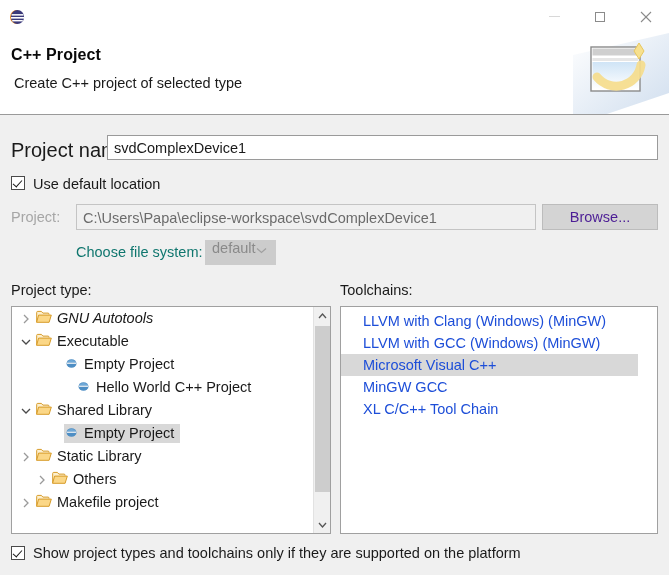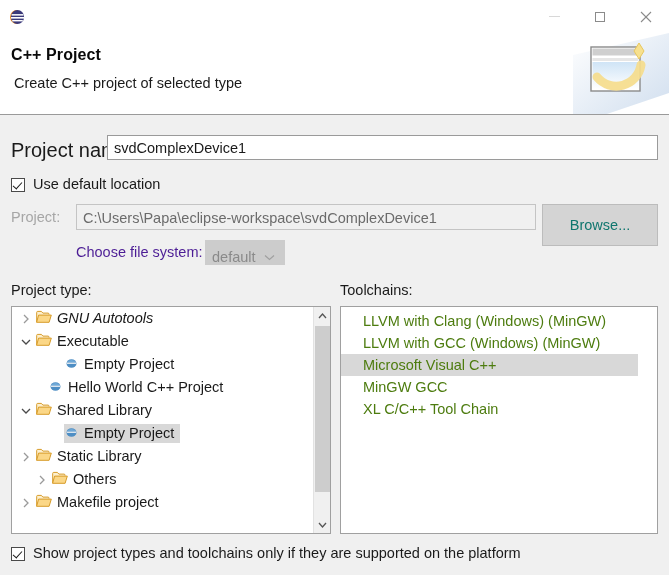--- a/index.html
+++ b/index.html
@@ -128,21 +128,21 @@
     font-size: 14.5px;
     color: #1a1a1a;
     padding: 0 0 0 6px;
     outline: none;
   }
 
   .row-usedefault {
     position: absolute;
     left: 11px; top: 60px;
     display: flex;
-    align-items: flex-end;
+    align-items: flex-start;
   }
   .cbx {
     width: 14px;
     height: 14px;
     border: 1px solid #4a4a4a;
     background: #ffffff;
     box-sizing: border-box;
     position: relative;
     flex: 0 0 auto;
   }
@@ -185,52 +185,52 @@
     font-family: "Liberation Sans", sans-serif;
     font-size: 14.5px;
     color: #6b6b6b;
     padding: 2px 0 0 6px;
     outline: none;
   }
   .btn-browse {
     position: absolute;
     left: 542px; top: 0;
     width: 116px;
-    height: 42px;
+    height: 26px;
     background: #d4d4d4;
     border: 1px solid #bcbcbc;
     box-sizing: border-box;
     font-family: "Liberation Sans", sans-serif;
     font-size: 14.5px;
+    color: #4c1d95;
+    cursor: default;
+  }
+
+  .row-filesystem {
+    position: absolute;
+    left: 0; top: 124px;
+    width: 669px;
+    height: 26px;
+  }
+  .lbl-filesystem {
+    position: absolute;
+    left: 76px; top: 4px;
+    font-size: 14.5px;
     color: #0f766e;
-    cursor: default;
-  }
-
-  .row-filesystem {
-    position: absolute;
-    left: 0; top: 124px;
-    width: 669px;
-    height: 26px;
-  }
-  .lbl-filesystem {
-    position: absolute;
-    left: 76px; top: 4px;
-    font-size: 14.5px;
-    color: #4c1d95;
   }
   .sel-filesystem {
     position: absolute;
     left: 205px; top: 0;
-    width: 80px;
+    width: 71px;
     height: 25px;
     background: #cccccc;
     border: none;
     box-sizing: border-box;
     display: flex;
-    align-items: flex-end;
+    align-items: flex-start;
   }
   .sel-filesystem .sel-text {
     font-size: 14.5px;
     color: #8a8a8a;
     padding-left: 7px;
   }
   .sel-filesystem .chev {
     margin-left: auto;
     margin-right: 10px;
   }
@@ -327,34 +327,34 @@
     border: 1px solid #a0a0a0;
     box-sizing: border-box;
     overflow: hidden;
     padding-top: 3px;
   }
   .tc-row {
     height: 22px;
     display: flex;
     align-items: center;
     font-size: 14.5px;
-    color: #4d7c0f;
+    color: #1d4ed8;
     padding-left: 22px;
     white-space: nowrap;
   }
   .tc-row.selected {
     background: #d8d8d8;
     width: 275px;
   }
 
   .row-showonly {
     position: absolute;
     left: 11px; top: 429px;
     display: flex;
-    align-items: flex-end;
+    align-items: center;
   }
 </style>
 </head>
 <body>
 
 <div class="dialog">
 
   <div class="titlebar">
     <div class="app-icon">
       <svg width="20" height="20" viewBox="0 0 20 20">
@@ -476,21 +476,21 @@
             <span class="tw"></span>
             <span class="tree-label-bg">
               <span class="leaf-ico"><svg width="11" height="11" viewBox="0 0 11 11">
                   <ellipse cx="5.5" cy="5.5" rx="5" ry="4.3" fill="#4e8ec4"></ellipse>
                   <path d="M1 4.4 a5 4.3 0 0 1 9 0 z" fill="#6fa9d8"></path>
                   <rect x="0.8" y="4.6" width="9.4" height="1.3" fill="#e9eef3"></rect>
                 </svg></span>
               <span>Empty Project</span>
             </span>
           </div>
-          <div class="tree-row" style="padding-left: 20px;">
+          <div class="tree-row" style="padding-left: 48px;">
             <span class="tw"></span>
             <span class="tree-label-bg">
               <span class="leaf-ico"><svg width="11" height="11" viewBox="0 0 11 11">
                   <ellipse cx="5.5" cy="5.5" rx="5" ry="4.3" fill="#4e8ec4"></ellipse>
                   <path d="M1 4.4 a5 4.3 0 0 1 9 0 z" fill="#6fa9d8"></path>
                   <rect x="0.8" y="4.6" width="9.4" height="1.3" fill="#e9eef3"></rect>
                 </svg></span>
               <span>Hello World C++ Project</span>
             </span>
           </div>

